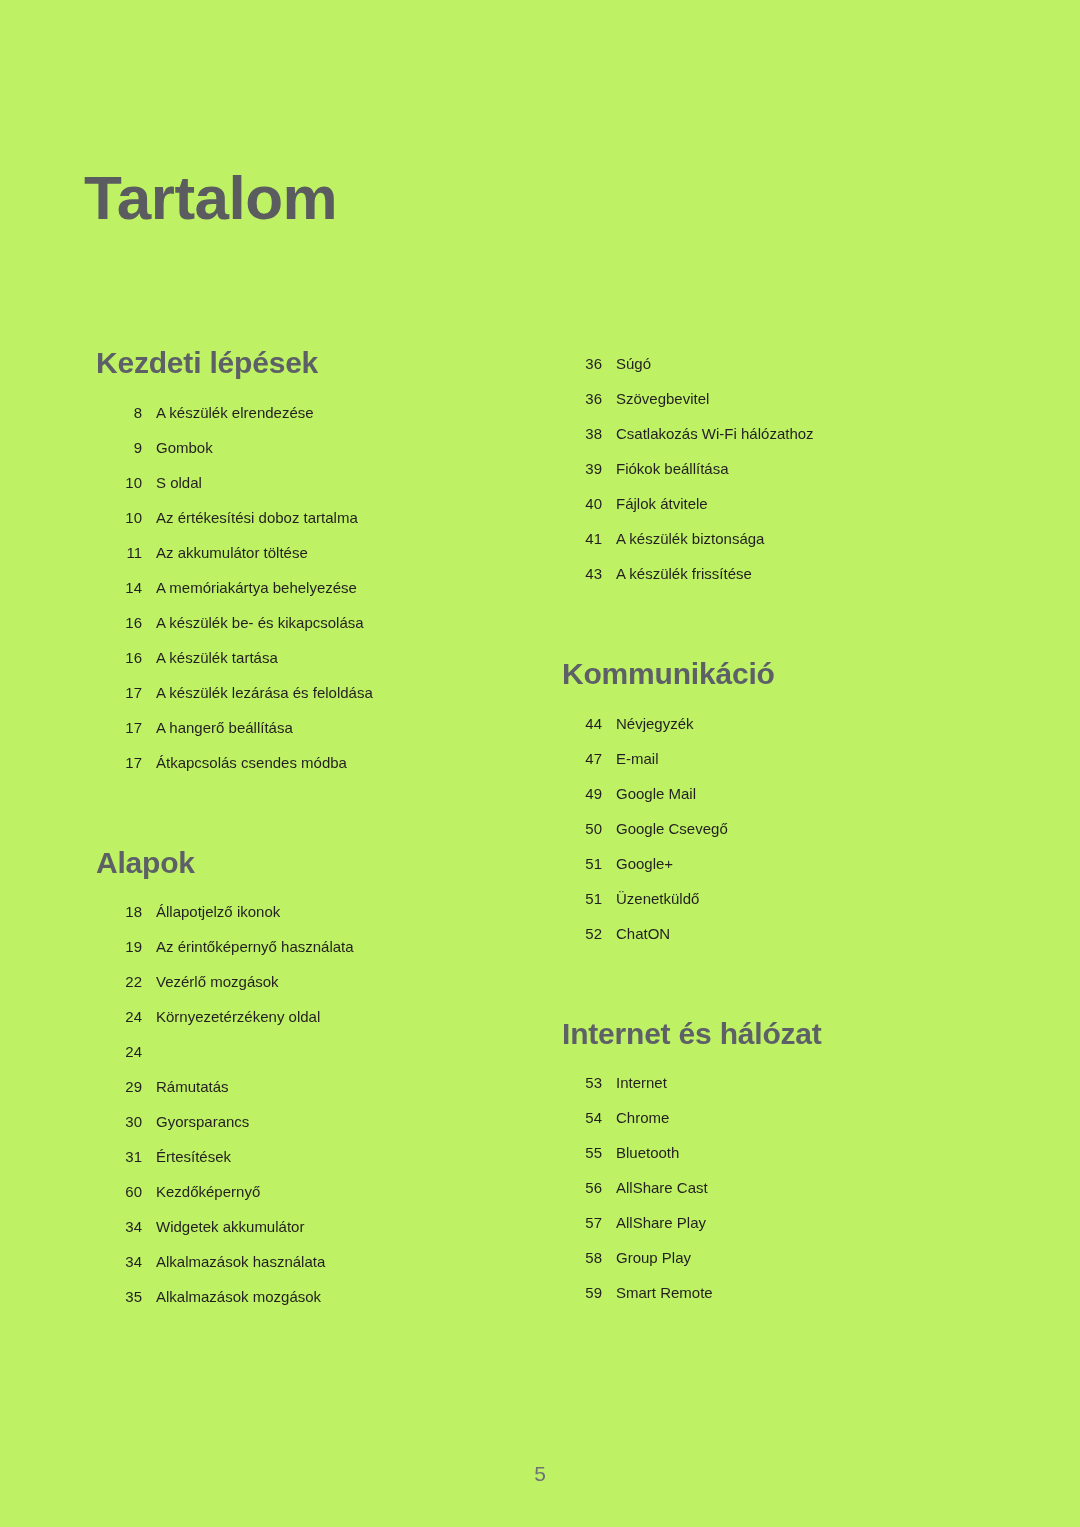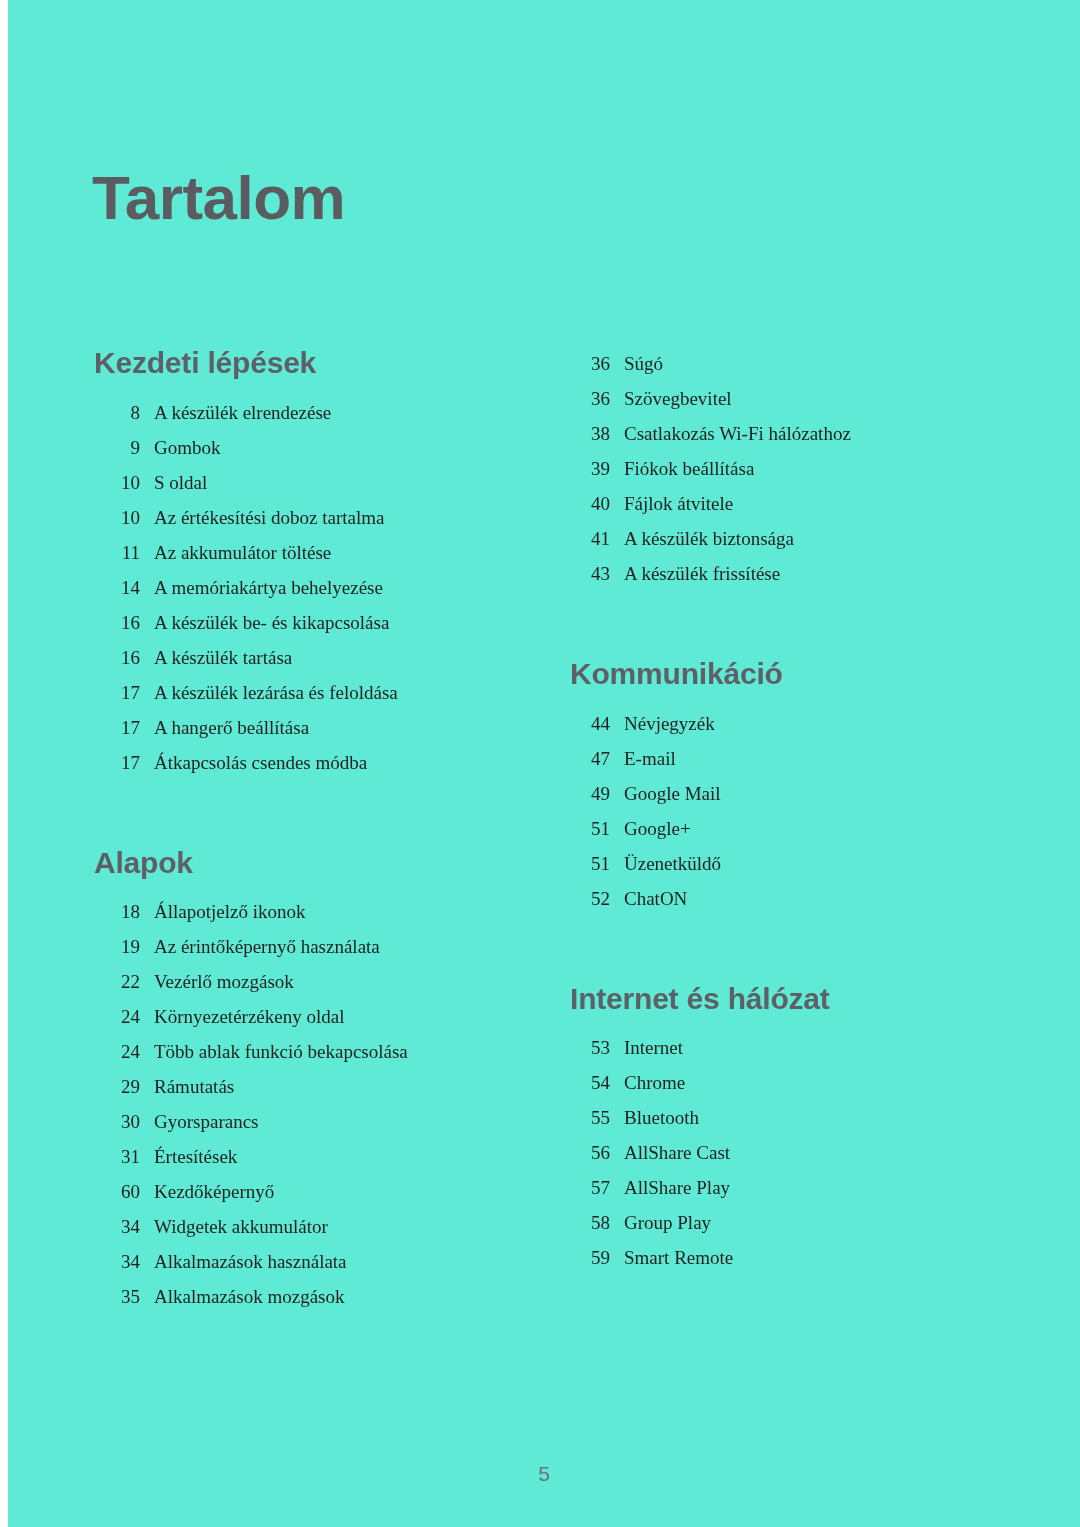--- a/index.html
+++ b/index.html
@@ -11,22 +11,21 @@
     width: 1080px;
     height: 1527px;
     position: relative;
     font-family: "Liberation Sans", "DejaVu Sans", sans-serif;
     overflow: hidden;
   }
 
   .page {
     position: absolute;
     inset: 0;
-    background: #5eead4;
-    margin-left: 8px;
+    background: #bef264;
   }
 
   
   .page-title {
     position: absolute;
     left: 84px;
     top: 122px;
     font-size: 62px;
     font-weight: bold;
     letter-spacing: -0.5px;
@@ -39,21 +38,21 @@
   .columns {
     position: absolute;
     left: 0;
     top: 346px;
     width: 1080px;
   }
   .col {
     position: absolute;
     top: 0;
   }
-  .col-left  { left: 86px;  width: 430px; }
+  .col-left  { left: 96px;  width: 430px; }
   .col-right { left: 562px; width: 430px; }
 
   .section { margin-bottom: 0; }
   .section + .section { margin-top: 66px; }
 
   .section-heading {
     font-size: 30px;
     font-weight: bold;
     color: #5d6067;
     letter-spacing: -0.2px;
@@ -61,24 +60,23 @@
     line-height: 1.15;
     white-space: nowrap;
   }
 
   .entries { display: block; }
 
   .entry {
     display: flex;
     align-items: center;
     height: 35px;
-    font-size: 19px;
+    font-size: 15px;
     color: #231f20;
     line-height: 35px;
-    font-family: Liberation Serif, serif;
   }
   .entry .pg {
     width: 46px;
     flex: 0 0 46px;
     text-align: right;
     color: #231f20;
   }
   .entry .ttl {
     padding-left: 14px;
     white-space: nowrap;
@@ -172,21 +170,20 @@
             <div class="entry">
               <span class="pg">22</span>
               <span class="ttl">Vezérlő mozgások</span>
             </div>
             <div class="entry">
               <span class="pg">24</span>
               <span class="ttl">Környezetérzékeny oldal</span>
             </div>
             <div class="entry">
               <span class="pg">24</span>
-              <span class="ttl">Több ablak funkció bekapcsolása</span>
             </div>
             <div class="entry">
               <span class="pg">29</span>
               <span class="ttl">Rámutatás</span>
             </div>
             <div class="entry">
               <span class="pg">30</span>
               <span class="ttl">Gyorsparancs</span>
             </div>
             <div class="entry">
@@ -254,20 +251,24 @@
             </div>
             <div class="entry">
               <span class="pg">47</span>
               <span class="ttl">E-mail</span>
             </div>
             <div class="entry">
               <span class="pg">49</span>
               <span class="ttl">Google Mail</span>
             </div>
             <div class="entry">
+              <span class="pg">50</span>
+              <span class="ttl">Google Csevegő</span>
+            </div>
+            <div class="entry">
               <span class="pg">51</span>
               <span class="ttl">Google+</span>
             </div>
             <div class="entry">
               <span class="pg">51</span>
               <span class="ttl">Üzenetküldő</span>
             </div>
             <div class="entry">
               <span class="pg">52</span>
               <span class="ttl">ChatON</span>

